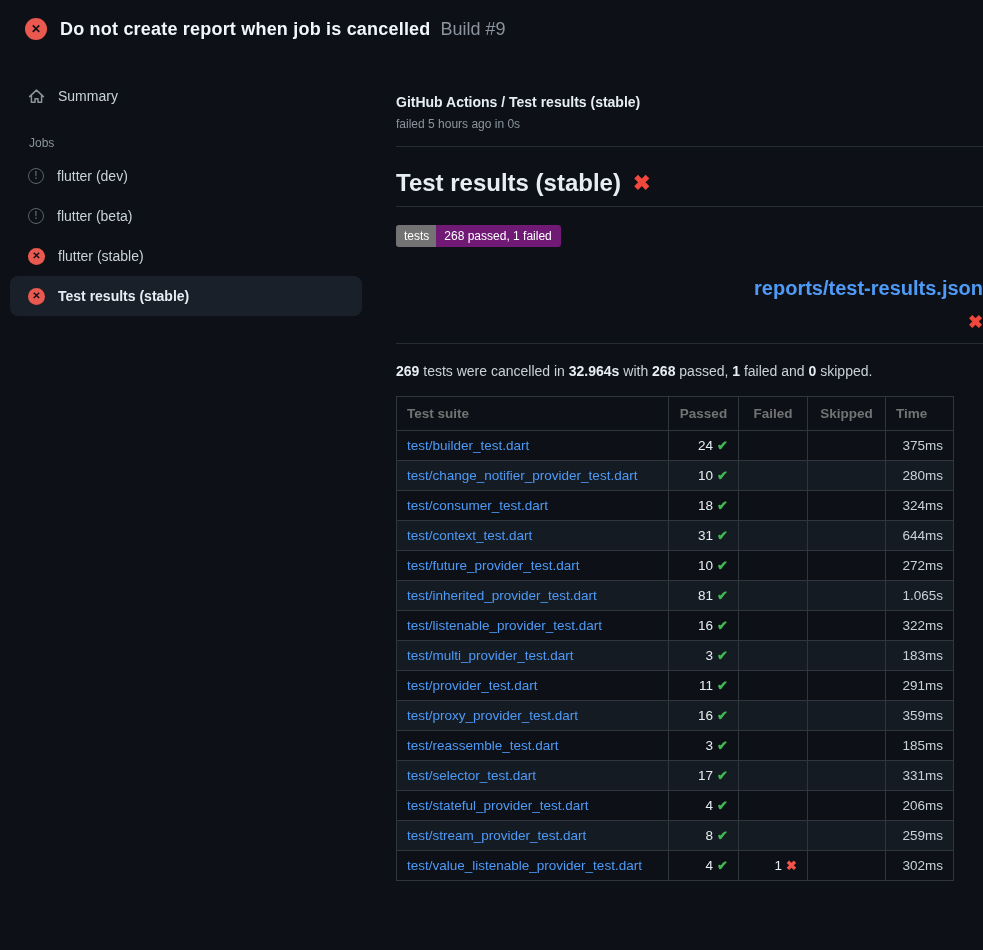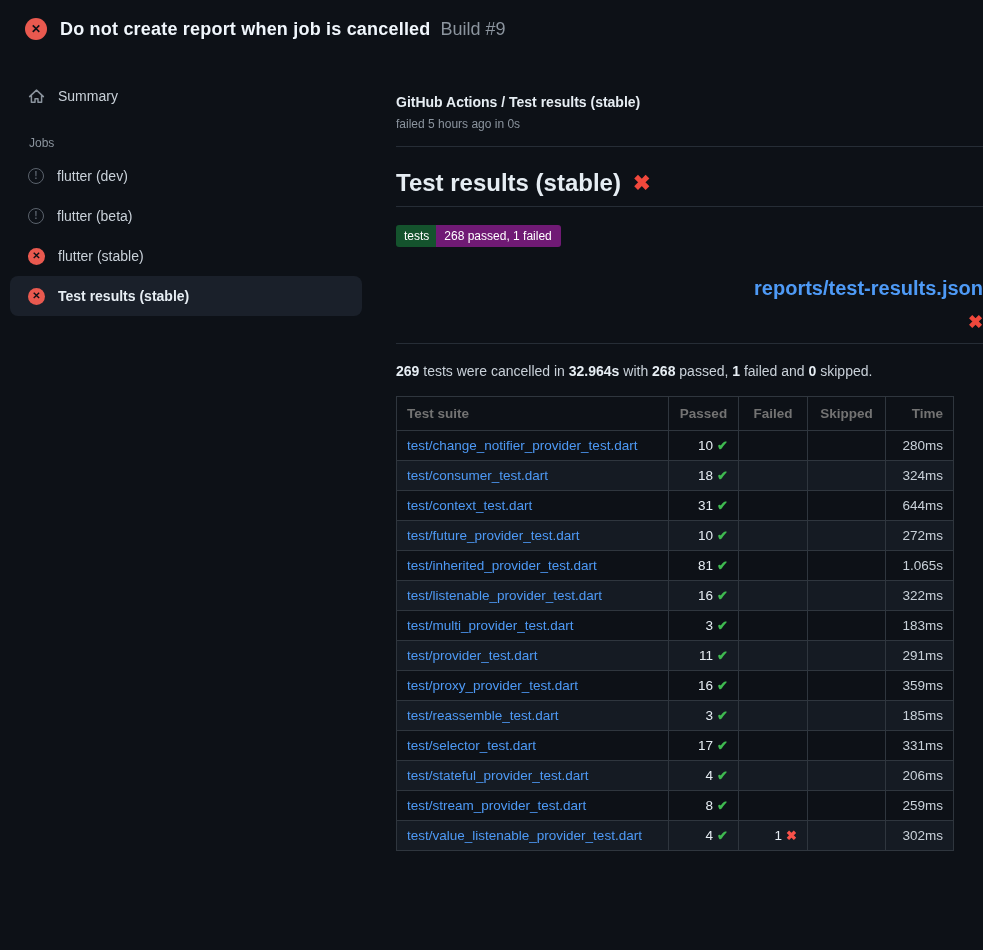--- a/index.html
+++ b/index.html
@@ -64,21 +64,21 @@
 
   .sec-title {
     margin-top:22px; font-size:24px; font-weight:bold; color:#e6edf3;
     display:flex; align-items:center; gap:12px;
     padding-bottom:9px; border-bottom:1px solid #262d36;
   }
   .x-glyph { color:#f0483c; font-weight:bold; }
   .sec-title .x-glyph { font-size:21px; }
 
   .badge { display:inline-flex; margin-top:18px; font-size:12px; line-height:1; border-radius:3px; overflow:hidden; }
-  .badge-l { background:#14532d; color:#ffffff; padding:5px 7px 5px 8px; }
+  .badge-l { background:#737373; color:#ffffff; padding:5px 7px 5px 8px; }
   .badge-r { background:#701a75; color:#ffffff; padding:5px 9px 5px 8px; }
 
   .report-title {
     margin-top:30px; font-size:20px; font-weight:bold;
     display:flex; align-items:flex-end; gap:11px;
     padding-bottom:10px; border-bottom:1px solid #262d36;flex-direction:column;
   }
   .report-title a { color:#4e9af6; text-decoration:none; }
   .report-title .x-glyph { font-size:18px; }
 
@@ -89,21 +89,21 @@
   table.results {
     margin-top:17px; border-collapse:collapse; table-layout:fixed;
     width:557px; font-size:13.5px;
   }
   table.results th, table.results td {
     border:1px solid #2f363e; padding:7px 10px; overflow:hidden; white-space:nowrap;
   }
   table.results th { color:#737373; font-weight:bold; padding-top:9px; padding-bottom:9px; }
   th.col-suite { text-align:left; padding-left:16px; width:272px; }
   th.col-passed { width:70px; } th.col-failed { width:69px; }
-  th.col-skipped { width:78px; } th.col-time { width:68px; text-align:right; }
+  th.col-skipped { width:78px; } th.col-time { width:68px; text-align:left; }
   th.c { text-align:center; }
   td.suite { padding-left:16px; }
   td.suite a { color:#4e9af6; text-decoration:none; }
   td.passed, td.failed { text-align:right; padding-right:14px; color:#e6edf3; }
   td.time { text-align:right; padding-right:12px; color:#c9d1d9; }
   tbody tr:nth-child(even) { background:#151b23; }
   .check { color:#3fb950; font-weight:bold; margin-left:4px; font-size:13px; }
   .cross { color:#f85149; font-weight:bold; margin-left:4px; font-size:13px; }
 </style>
 </head>
@@ -177,20 +177,27 @@
           <tr>
             <th class="col-suite">Test suite</th>
             <th class="col-passed c">Passed</th>
             <th class="col-failed c">Failed</th>
             <th class="col-skipped c">Skipped</th>
             <th class="col-time">Time</th>
           </tr>
         </thead>
         <tbody id="results-body">
             <tr>
+              <td class="suite"><a href="#">test/builder_test.dart</a></td>
+              <td class="passed"><span>24</span><span class="check">✔</span></td>
+              <td class="failed"></td>
+              <td class="skipped"></td>
+              <td class="time">375ms</td>
+            </tr>
+            <tr>
               <td class="suite"><a href="#">test/change_notifier_provider_test.dart</a></td>
               <td class="passed"><span>10</span><span class="check">✔</span></td>
               <td class="failed"></td>
               <td class="skipped"></td>
               <td class="time">280ms</td>
             </tr>
             <tr>
               <td class="suite"><a href="#">test/consumer_test.dart</a></td>
               <td class="passed"><span>18</span><span class="check">✔</span></td>
               <td class="failed"></td>

